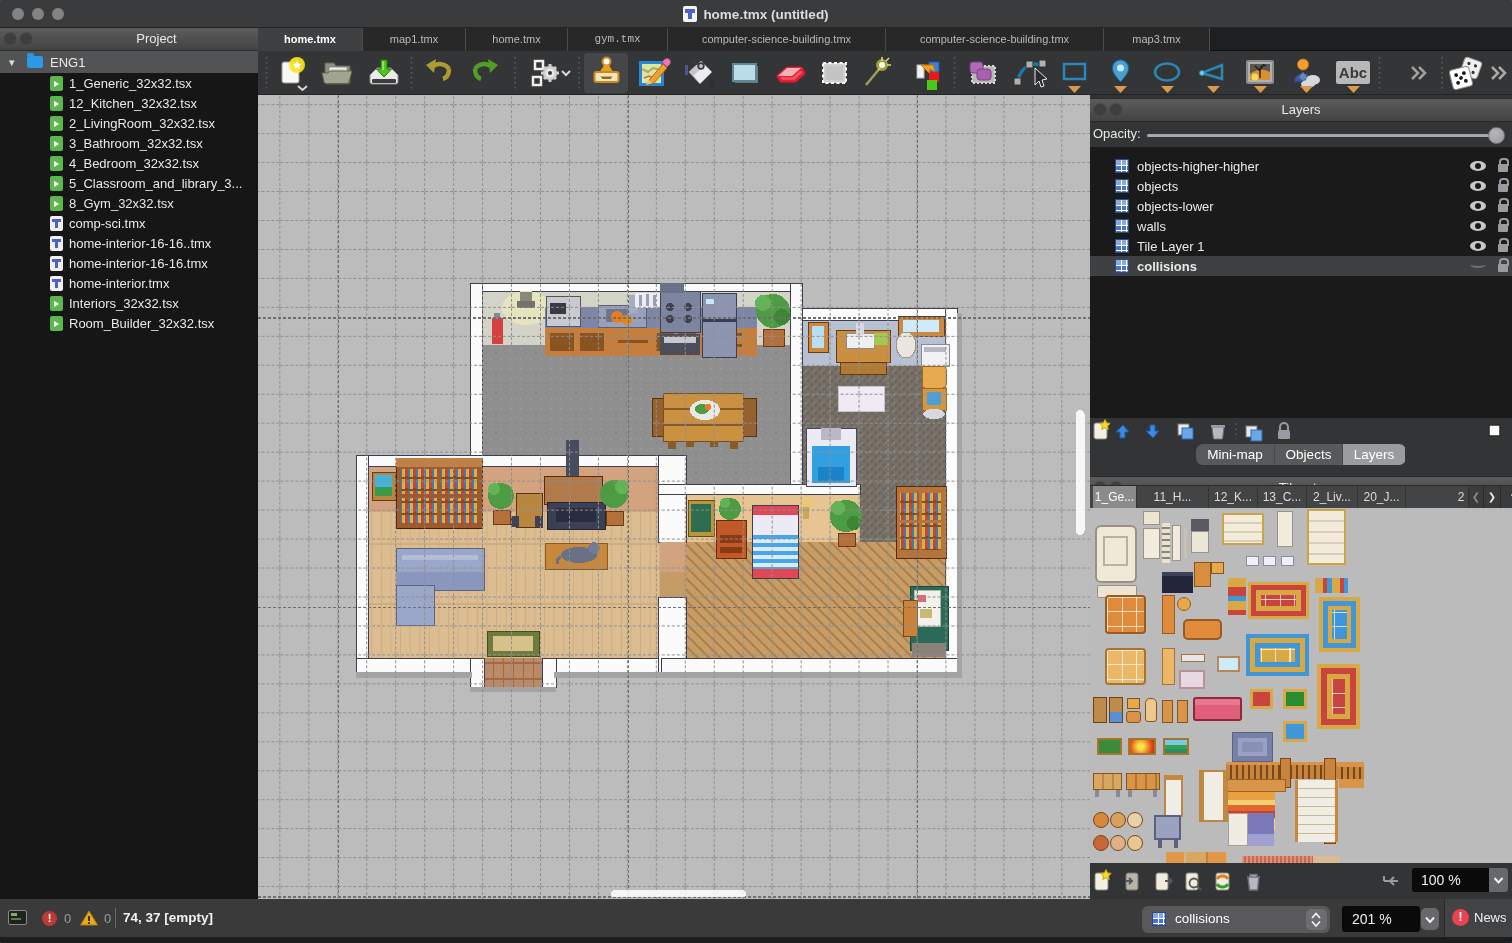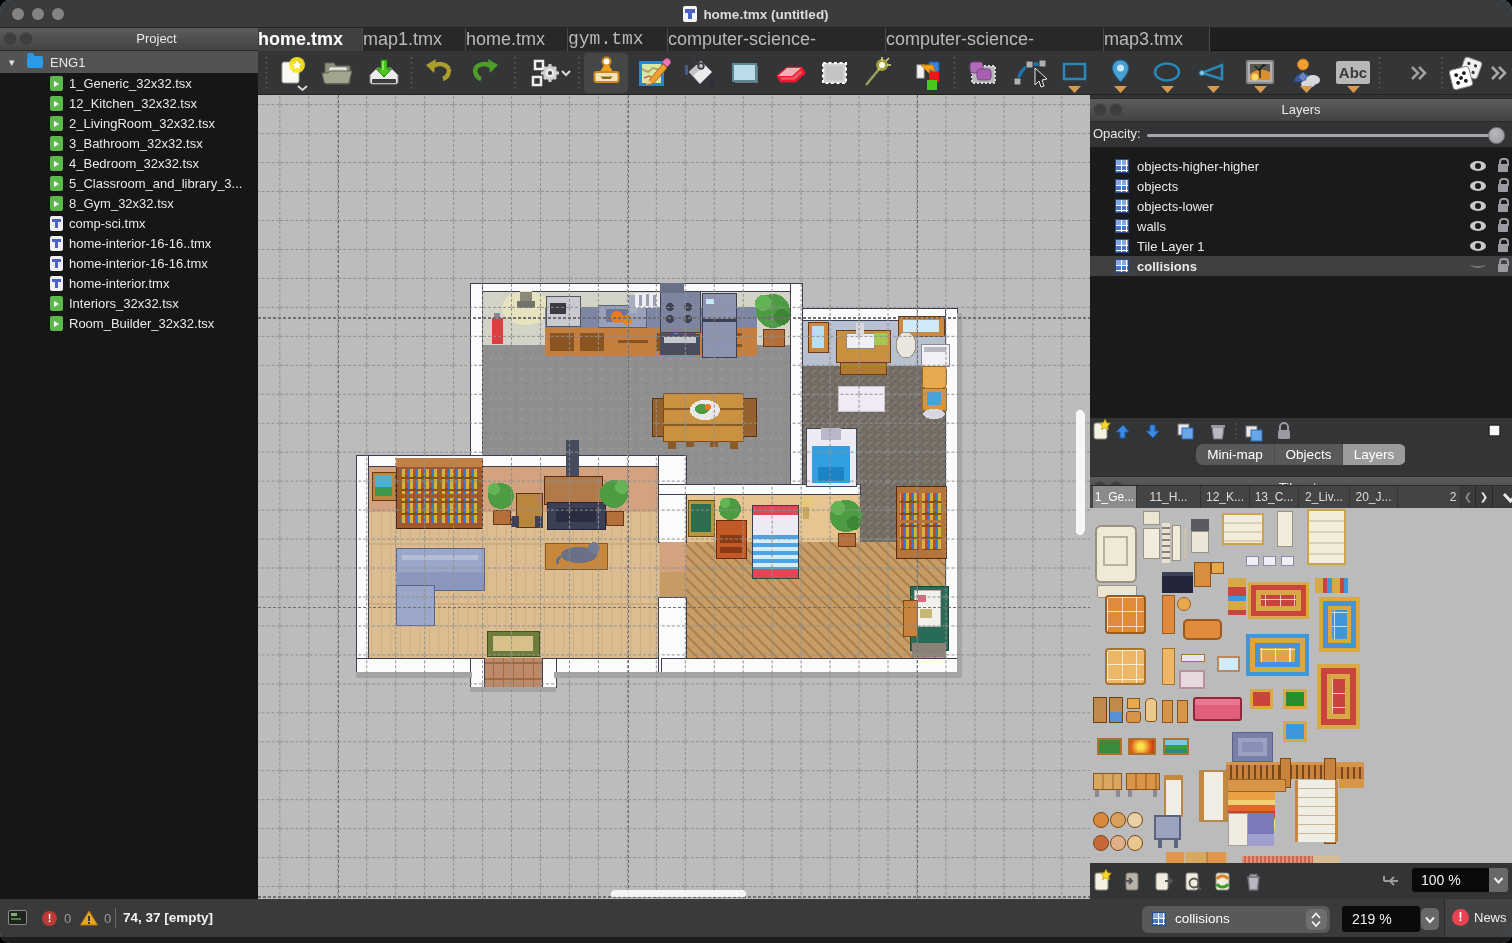--- a/index.html
+++ b/index.html
@@ -1,19 +1,19 @@
 <!DOCTYPE html>
 <html><head>
 <meta charset="utf-8">
 <style>
 * { margin:0; padding:0; box-sizing:border-box; }
 html,body { width:1512px; height:943px; background:#000; overflow:hidden;
   font-family:"Liberation Sans", sans-serif; }
 #win { position:absolute; left:0; top:0; width:1512px; height:943px;
-  border-radius:10px; overflow:hidden; background:#7dd3fc; }
+  border-radius:2px; overflow:hidden; background:#7dd3fc; }
 
 #titlebar { position:absolute; left:0; top:0; width:1512px; height:28px;
   background:#3a3b3d; border-bottom:1px solid #232323; }
 .tl { position:absolute; top:8px; width:12px; height:12px; border-radius:50%; background:#838383; }
 #title { position:absolute; top:0; left:0; width:100%; height:28px; display:flex;
   align-items:center; justify-content:center; gap:6px;
   color:#dcdcdc; font-size:13.5px; font-weight:bold; }
 #ticon { width:14px; height:16px; background:#f5f5f5; border-radius:2px; position:relative; }
 #ticon .b { position:absolute; background:#4a63c8; }
 
@@ -35,21 +35,21 @@
 .ficon { width:13px; height:15px; border-radius:2px; margin:0 6px 0 50px; position:relative; flex:none; }
 .tsx { background:#5cb84c; }
 .tsx:before { content:""; position:absolute; left:4px; top:5px; border-left:5px solid #fff;
   border-top:3px solid transparent; border-bottom:3px solid transparent; }
 .tmx { background:#f0f0f0; }
 .tmx:before { content:""; position:absolute; left:2px; top:3px; width:9px; height:3px; background:#4a63c8; }
 .tmx:after { content:""; position:absolute; left:5px; top:6px; width:3px; height:6px; background:#4a63c8; }
 
 #tabbar { position:absolute; left:258px; top:28px; width:1254px; height:23px;
   background:#1e1f20; border-bottom:1px solid #111; display:flex; }
-.tab { height:23px; line-height:22px; text-align:left; font-size:18px;
+.tab { height:23px; line-height:22px; text-align:center; font-size:11px;
   color:#b9b9b9; background:#282829; border-right:1px solid #4b4b4b; flex:none; }
 .tab.active { background:#3f4041; color:#ffffff; font-weight:bold; }
 
 #toolbar { position:absolute; left:258px; top:51px; width:1254px; height:44px;
   background:#343536; border-bottom:1px solid #232323; }
 
 #canvas { position:absolute; left:258px; top:95px; width:832px; height:804px; background:#bcbcbc; }
 
 #rightpanel { position:absolute; left:1090px; top:95px; width:422px; height:804px; background:#333435; }
 #rightpanel .phead { box-shadow:0 -1px 0 #2a2a2a; }
@@ -608,21 +608,21 @@
       </svg>
     </div>
     <div id="segctl">
       <div class="seg">Mini-map</div>
         <div class="seg" style="border-left:1px solid #4a4a4c;border-right:1px solid #4a4a4c;">Objects</div>
         <div class="seg segsel">Layers</div>
     </div>
     <div class="phead" style="position:absolute;left:0;top:374px;width:422px;margin-top:8px;"><span class="c1"></span><span class="c2"></span>Tilesets</div>
     <div id="tstabs">
       <div class="tst tstsel" style="width:44px;">1_Ge...</div>
-      <div class="tst" style="width:64px;">11_H...</div>
+      <div class="tst" style="width:72px;">11_H...</div>
       <div class="tst" style="width:49px;">12_K...</div>
       <div class="tst" style="width:49px;">13_C...</div>
       <div class="tst" style="width:51px;">2_Liv...</div>
       <div class="tst" style="width:48px;">20_J...</div>
       <div class="tst" style="width:48px;margin-top:36px;">21_C...</div>
       <div class="tst" style="width:15px;">2</div>
       <div class="tsbtn" style="width:15px;color:#8a8a8a;">❮</div>
       <div class="tsbtn" style="width:17px;">❯</div>
       <div class="tsbtn" style="width:35px;"><svg width="35" height="22">
             <path d="M11 8 l6.5 7 6.5 -7" fill="none" stroke="#e8e8e8" stroke-width="3"></path>
@@ -753,21 +753,21 @@
     <div style="position:absolute;left:115px;top:9px;width:1px;height:20px;background:#6a6a6a;"></div>
     <div style="position:absolute;left:123px;top:11px;color:#f2f2f2;font-size:13.5px;font-weight:bold;">74, 37 [empty]</div>
     <div style="position:absolute;left:1142px;top:7px;width:188px;height:27px;background:#59595b;border-radius:6px;">
       <span class="lgrid" style="position:absolute;left:10px;top:6px;margin:0;"></span>
       <span style="position:absolute;left:33px;top:5px;color:#fff;font-size:13.5px;">collisions</span>
       <div style="position:absolute;right:3px;top:3px;width:21px;height:21px;background:#6e6e70;border-radius:5px;"></div>
       <svg style="position:absolute;right:6px;top:5px;" width="16" height="17">
           <path d="M4 7 l4 -4.5 4 4.5 M4 10.5 l4 4.5 4 -4.5" fill="none" stroke="#f0f0f0" stroke-width="1.8"></path>
         </svg>
     </div>
-    <div style="position:absolute;left:1342px;top:7px;width:78px;height:26px;background:#0a0a0a;border-radius:3px;color:#f0f0f0;font-size:14px;line-height:26px;padding-left:10px;">219 %</div>
+    <div style="position:absolute;left:1342px;top:7px;width:78px;height:26px;background:#0a0a0a;border-radius:3px;color:#f0f0f0;font-size:14px;line-height:26px;padding-left:10px;">201 %</div>
     <div style="position:absolute;left:1421px;top:9px;width:18px;height:22px;background:#68686b;border-radius:5px;"><svg width="18" height="22">
           <path d="M5 9.5 l4 4.5 4 -4.5" fill="none" stroke="#f0f0f0" stroke-width="2"></path>
         </svg></div>
     <div style="position:absolute;left:1444px;top:0;width:68px;height:38px;background:#424344;border-left:1px solid #2a2a2a;">
       <div style="position:absolute;left:7px;top:10px;width:17px;height:17px;border-radius:50%;background:#e8434e;color:#fff;font-size:12px;font-weight:bold;text-align:center;line-height:17px;">!</div>
       <span style="position:absolute;left:29px;top:11px;color:#f0f0f0;font-size:13px;">News</span>
     </div>
     <div class="bottomedge"></div>
   </div>
 </div>

